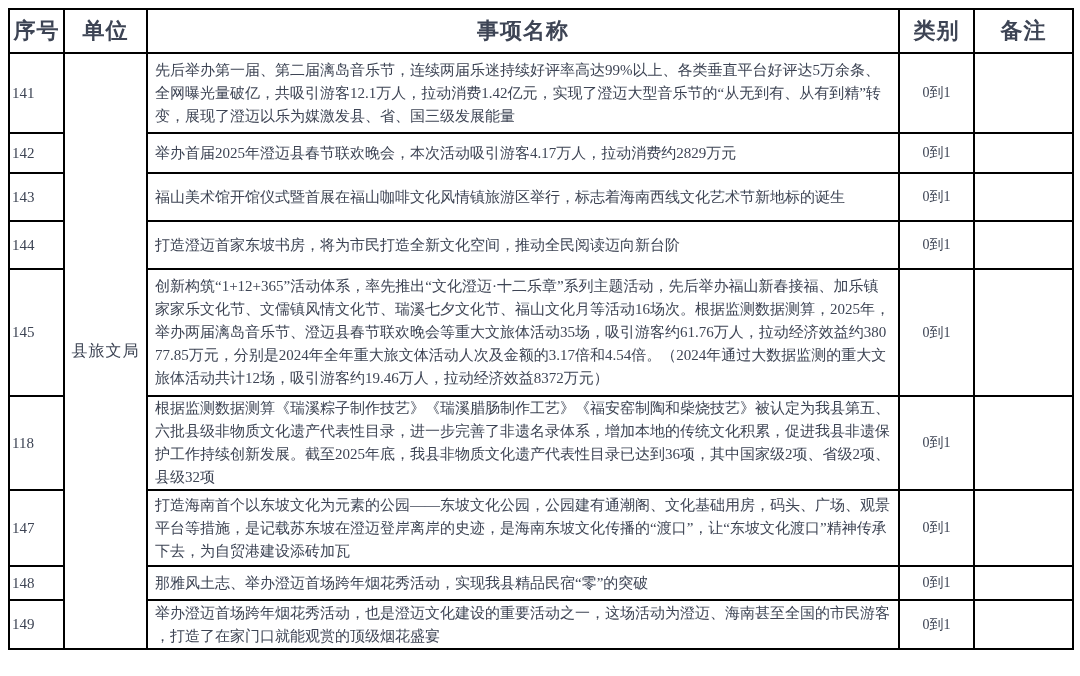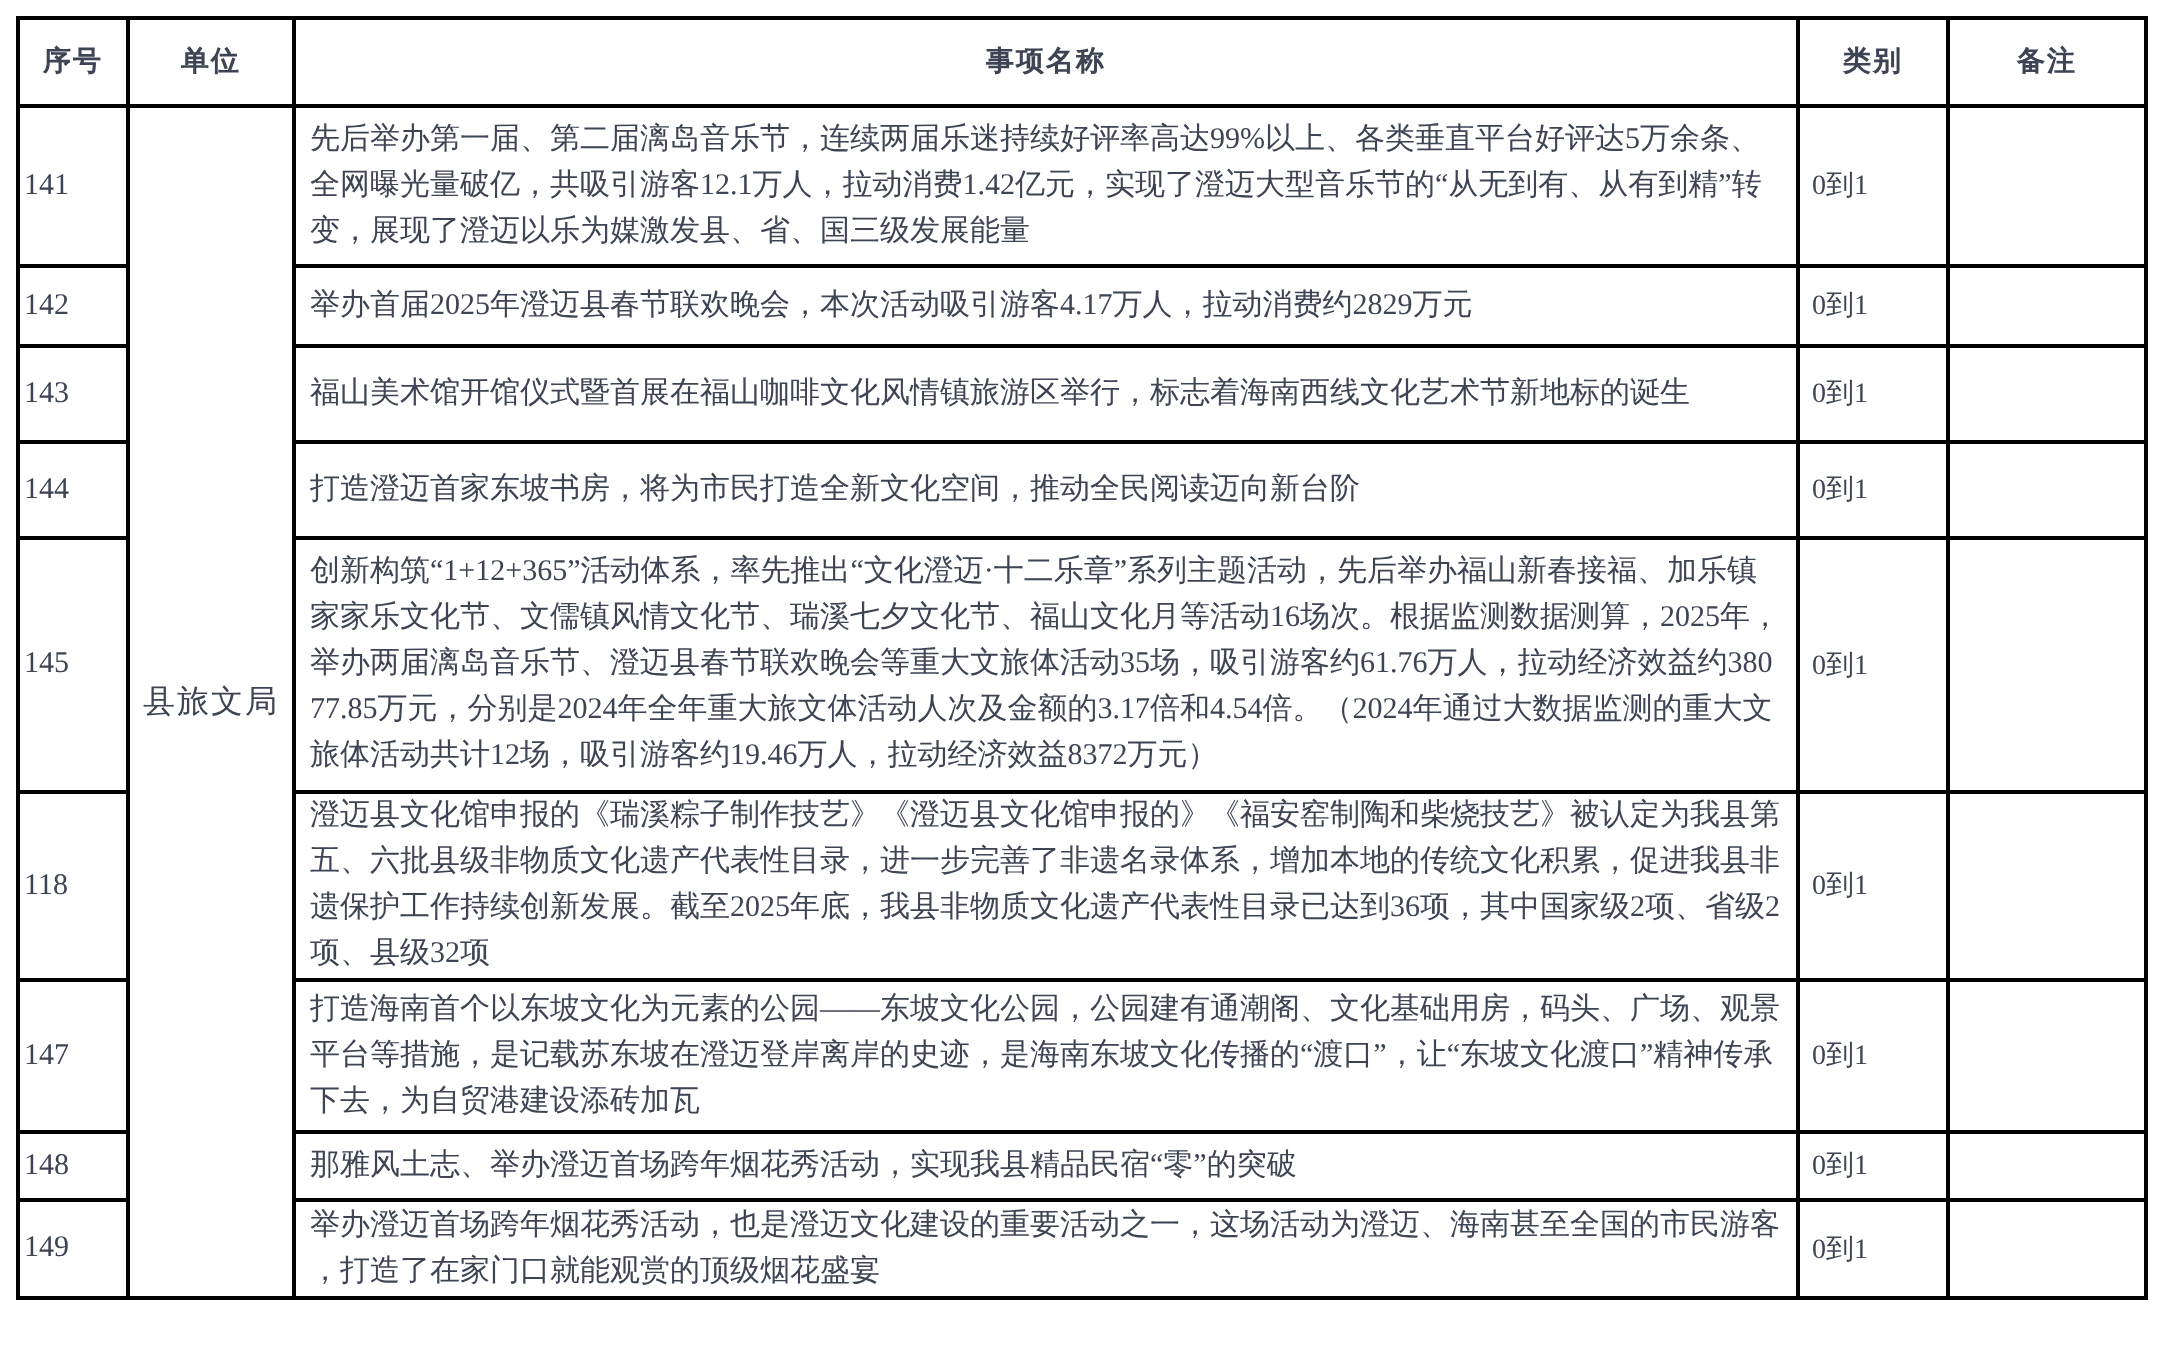--- a/index.html
+++ b/index.html
@@ -28,21 +28,21 @@
     box-sizing: border-box;
     overflow: hidden;
   }
   col.c-no   { width: 55px; }
   col.c-unit { width: 83px; }
   col.c-item { width: 752px; }
   col.c-cat  { width: 75px; }
   col.c-rem  { width: 99px; }
 
   th.hdr {
-    font-size: 14px;
+    font-size: 22px;
     font-weight: bold;
     text-align: center;
     padding: 2px;
     letter-spacing: 1px;
   }
   td.no-cell {
     font-size: 15px;
     padding: 2px;
   }
   td.unit-cell {
@@ -53,21 +53,21 @@
   }
   td.item-cell {
     font-size: 15px;
     line-height: 23px;
     text-align: left;
     padding: 0 7px;
     word-break: break-all;
     line-break: anywhere;
   }
   td.cat-cell {
-    text-align: left;
+    text-align: center;
     font-size: 14px;
     padding: 6px;
     margin-top: 40px;
   }
   td.rem-cell {
     padding: 2px;
   }
 </style>
 </head>
 <body>
@@ -117,21 +117,21 @@
         <td class="rem-cell"></td>
       </tr>
       <tr style="height:127px;">
         <td class="no-cell">145</td>
         <td class="item-cell">创新构筑“1+12+365”活动体系，率先推出“文化澄迈·十二乐章”系列主题活动，先后举办福山新春接福、加乐镇家家乐文化节、文儒镇风情文化节、瑞溪七夕文化节、福山文化月等活动16场次。根据监测数据测算，2025年，举办两届漓岛音乐节、澄迈县春节联欢晚会等重大文旅体活动35场，吸引游客约61.76万人，拉动经济效益约38077.85万元，分别是2024年全年重大旅文体活动人次及金额的3.17倍和4.54倍。（2024年通过大数据监测的重大文旅体活动共计12场，吸引游客约19.46万人，拉动经济效益8372万元）</td>
         <td class="cat-cell">0到1</td>
         <td class="rem-cell"></td>
       </tr>
       <tr style="height:88px;">
         <td class="no-cell">118</td>
-        <td class="item-cell">澄迈县文化馆申报的《瑞溪粽子制作技艺》《澄迈县文化馆申报的》《福安窑制陶和柴烧技艺》被认定为我县第五、六批县级非物质文化遗产代表性目录，进一步完善了非遗名录体系，增加本地的传统文化积累，促进我县非遗保护工作持续创新发展。截至2025年底，我县非物质文化遗产代表性目录已达到36项，其中国家级2项、省级2项、县级32项</td>
+        <td class="item-cell">根据监测数据测算《瑞溪粽子制作技艺》《瑞溪腊肠制作工艺》《福安窑制陶和柴烧技艺》被认定为我县第五、六批县级非物质文化遗产代表性目录，进一步完善了非遗名录体系，增加本地的传统文化积累，促进我县非遗保护工作持续创新发展。截至2025年底，我县非物质文化遗产代表性目录已达到36项，其中国家级2项、省级2项、县级32项</td>
         <td class="cat-cell">0到1</td>
         <td class="rem-cell"></td>
       </tr>
       <tr style="height:76px;">
         <td class="no-cell">147</td>
         <td class="item-cell">打造海南首个以东坡文化为元素的公园——东坡文化公园，公园建有通潮阁、文化基础用房，码头、广场、观景平台等措施，是记载苏东坡在澄迈登岸离岸的史迹，是海南东坡文化传播的“渡口”，让“东坡文化渡口”精神传承下去，为自贸港建设添砖加瓦</td>
         <td class="cat-cell">0到1</td>
         <td class="rem-cell"></td>
       </tr>
       <tr style="height:34px;">

